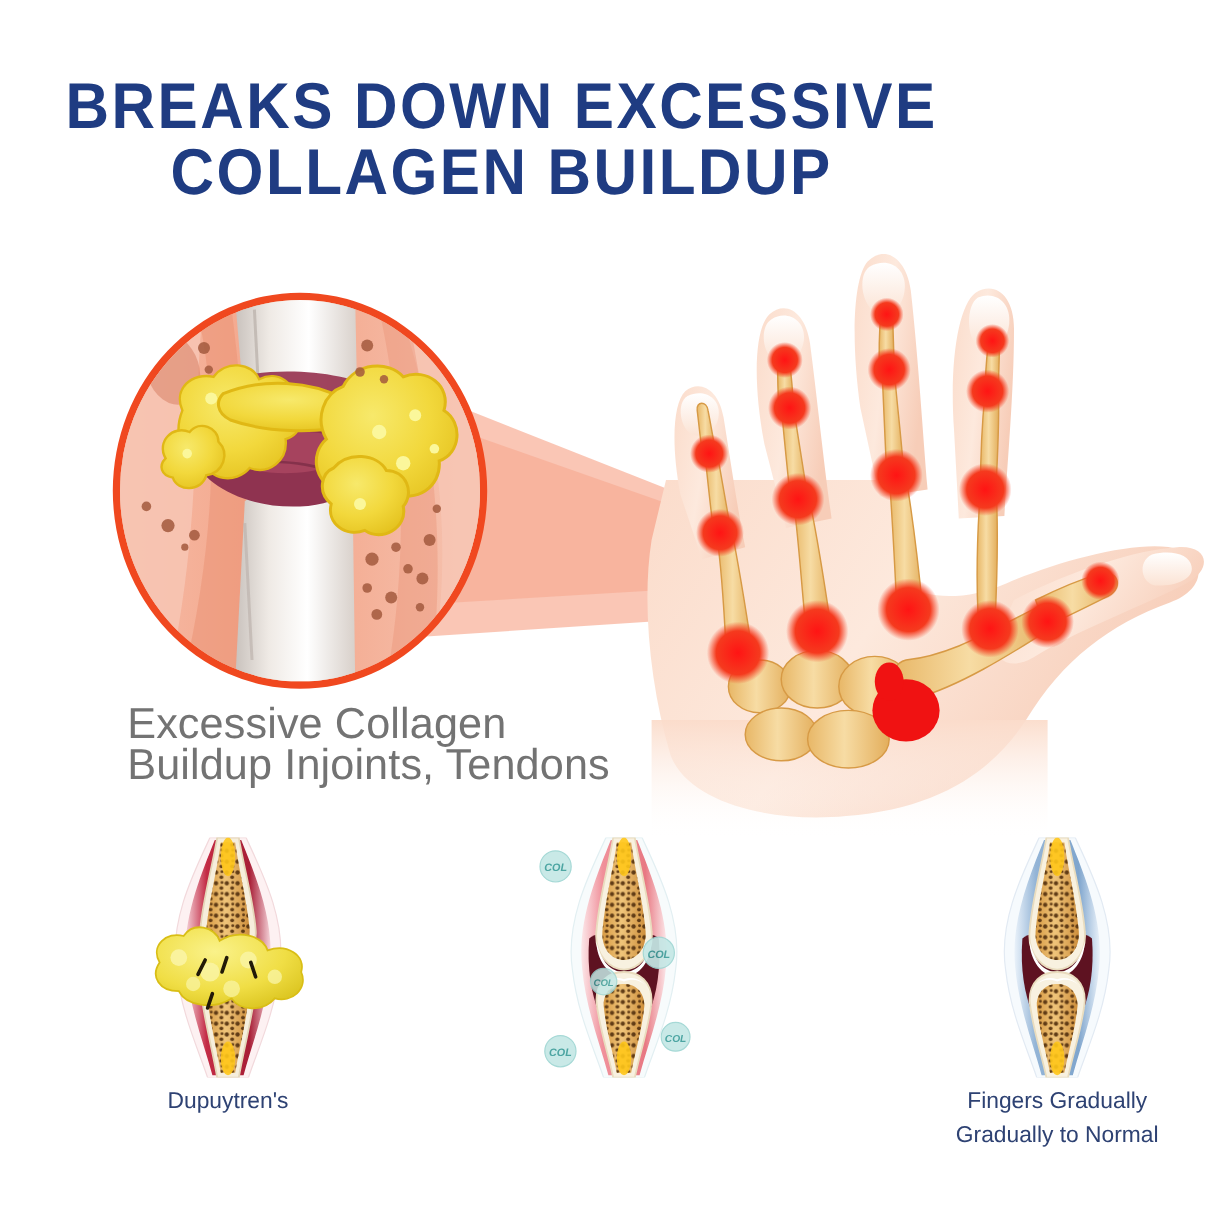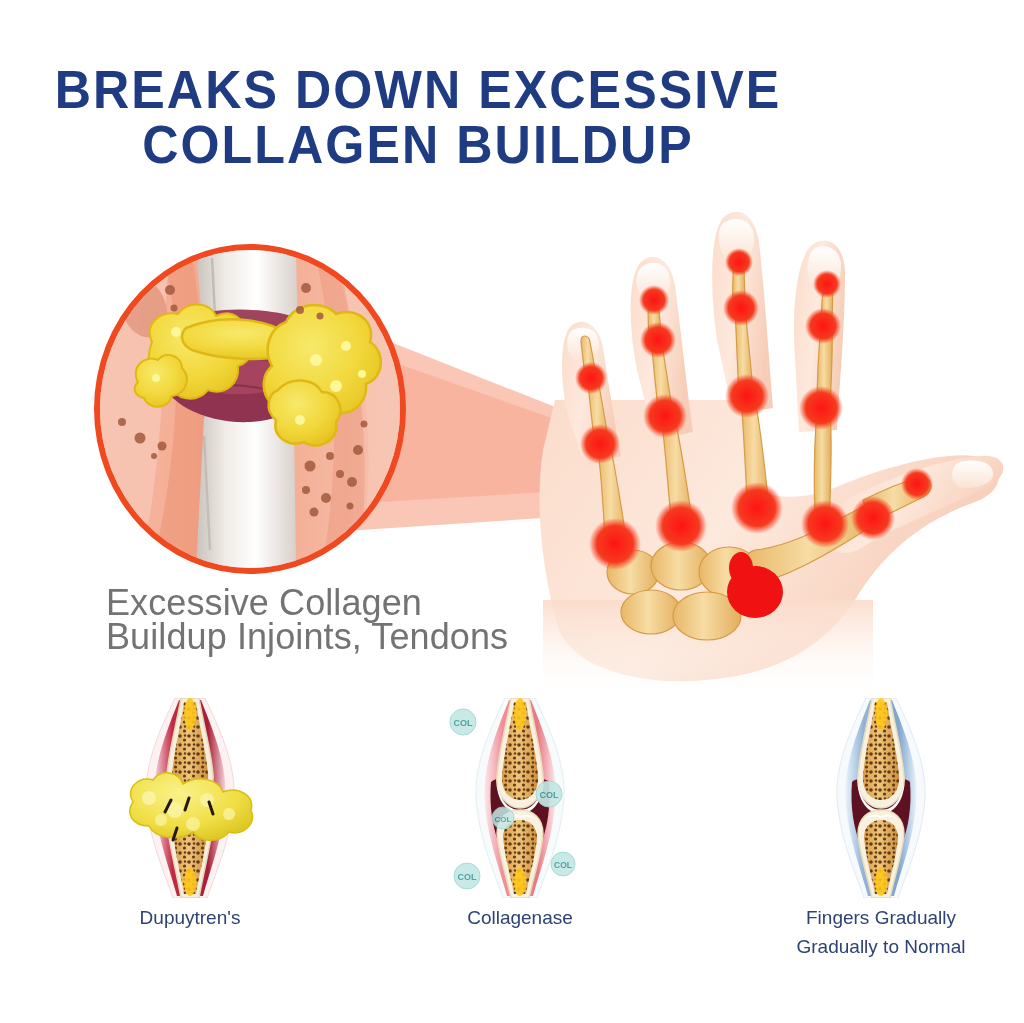--- a/index.html
+++ b/index.html
@@ -55,21 +55,21 @@
   .panels{position:absolute;left:0;top:698px;width:1024px;height:300px;}
   .panel{position:absolute;top:0;width:330px;height:300px;}
   .panel-figure{position:absolute;left:50%;top:0;transform:translateX(-50%);
                 width:150px;height:200px;}
   .panel-caption{
     position:absolute;left:0;top:205px;width:100%;text-align:center;
     font-size:19px;line-height:29px;font-weight:500;color:#2E4273;
   }
   .panel-caption span{display:block;white-space:nowrap;}
   #panel-0{left:25px;}
-  #panel-1{left:355px;}
+  #panel-1{left:355px;font-style:italic;}
   #panel-2{left:716px;}
 </style>
 </head>
 <body>
 
 <div class="stage">
 
   <div class="title-block">
     <span class="title-line">BREAKS DOWN EXCESSIVE</span>
     <span class="title-line">COLLAGEN BUILDUP</span>
@@ -448,21 +448,20 @@
         <g opacity="0.92">
           <circle cx="118" cy="166" r="12" fill="#C5E8E6" stroke="#9FD6D3" stroke-width="1"></circle>
           <text x="118" y="170" font-family="'Liberation Sans',sans-serif" font-size="8.5" font-weight="bold" fill="#3E9E9B" text-anchor="middle">COL</text>
         </g>
         <g opacity="0.92">
           <circle cx="22" cy="178" r="13" fill="#C5E8E6" stroke="#9FD6D3" stroke-width="1"></circle>
           <text x="22" y="182" font-family="'Liberation Sans',sans-serif" font-size="9" font-weight="bold" fill="#3E9E9B" text-anchor="middle">COL</text>
         </g>
       </svg>
       <div class="panel-caption">
-        <span>Collagenase</span>
       </div>
     </div>
 
     <div class="panel" id="panel-2">
       <svg class="panel-figure" viewBox="0 0 150 200">
         <defs>
           <linearGradient id="marrow2" x1="0" y1="0" x2="1" y2="0">
             <stop offset="0" stop-color="#D89B44"></stop>
             <stop offset="0.45" stop-color="#EFC47A"></stop>
             <stop offset="1" stop-color="#CE8F3C"></stop>

